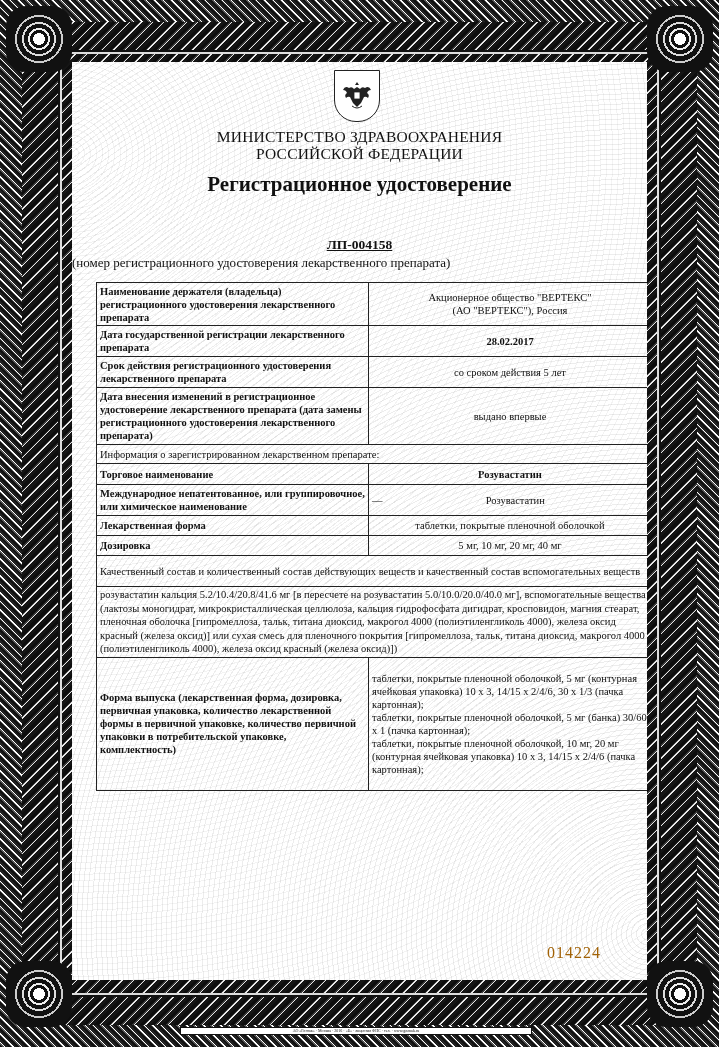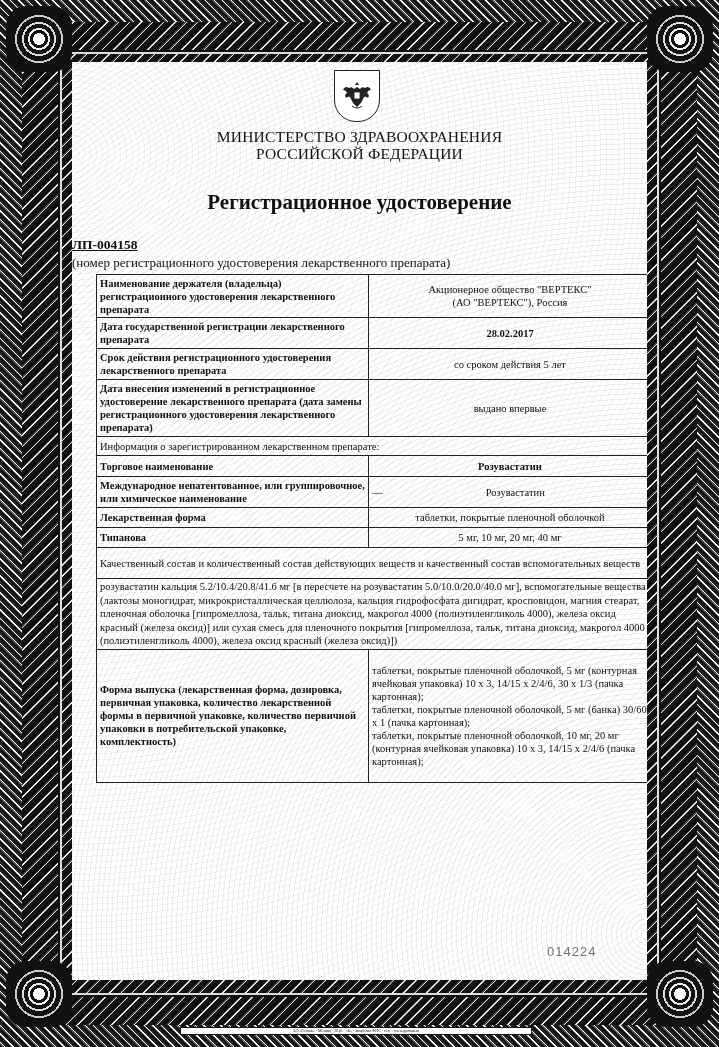--- a/index.html
+++ b/index.html
@@ -51,52 +51,52 @@
     position: absolute; left: 262px; top: 8px; width: 44px; height: 50px;
     border: 1.5px solid #222; border-radius: 0 0 22px 22px; background: #fff;
     display: flex; align-items: center; justify-content: center;
   }
   .ministry {
     position: absolute; left: 0; width: 575px; top: 66px; text-align: center;
     font-size: 15.5px; line-height: 17px; letter-spacing: 0.2px;
   }
   .cert-title {
     position: absolute; left: 0; width: 575px; top: 110px; text-align: center;
-    font-weight: bold; font-size: 21px; line-height: 24px; margin-top: 18px;
+    font-weight: bold; font-size: 21px; line-height: 24px;
   }
   .reg-number {
-    position: absolute; left: 0; width: 575px; top: 175px; text-align: left;
+    position: absolute; left: 0; width: 575px; top: 175px; text-align: center;
     font-weight: bold; font-size: 13.5px; text-decoration: underline;
   }
   .reg-caption {
     position: absolute; left: 0; width: 575px; top: 193px; text-align: left;
     font-size: 13px;
   }
 
   table.cert {
-    position: absolute; left: 24px; top: 212px; width: 556px;
+    position: absolute; left: 24px; top: 220px; width: 556px;
     border-collapse: collapse; font-size: 10.5px; line-height: 13px; padding-left: 26px;
   }
   table.cert td { border: 1px solid #222; vertical-align: middle; padding: 1px 3px; background: transparent; }
   td.lbl { width: 265px; font-weight: bold; }
   td.val { text-align: center; }
   td.val.bold { font-weight: bold; }
   td.span-center { font-weight: normal; }
   td.span-bold { font-weight: normal; }
   td.composition { text-align: left; font-size: 10.5px; line-height: 13.5px; }
   td.release-val { text-align: left; vertical-align: top; font-size: 10.5px; line-height: 13px; }
   td.release-lbl { vertical-align: top; }
   .dash { float: left; }
   .row-tall-3 td { height: 40px; }
   .row-tall-2 td { height: 28px; }
   .row-release td { height: 130px; }
 
   .serial {
-    position: absolute; left: 475px; top: 882px; font-family: Liberation Sans, sans-serif;
-    font-size: 13px; letter-spacing: 1px; color: #737373;
+    position: absolute; left: 475px; top: 882px; font-family: Liberation Serif, serif;
+    font-size: 16px; letter-spacing: 1px; color: #a16207;
   }
 </style>
 </head>
 <body>
 
 <div class="frame">
   <div class="frame-inner-band"></div>
   <div class="frame-rule"></div>
   <div class="corner tl"></div>
   <div class="corner tr"></div>
@@ -161,21 +161,21 @@
       <td class="val">
         <span class="dash">—</span>
         <span>Розувастатин</span>
       </td>
     </tr>
     <tr>
       <td class="lbl" style="height:17px">Лекарственная форма</td>
       <td class="val">таблетки, покрытые пленочной оболочкой</td>
     </tr>
     <tr>
-      <td class="lbl" style="height:17px">Типанова</td>
+      <td class="lbl" style="height:17px">Дозировка</td>
       <td class="val">5 мг, 10 мг, 20 мг, 40 мг</td>
     </tr>
     <tr>
       <td colspan="2" class="span-bold" style="height:28px">Качественный состав и количественный состав действующих веществ и качественный состав вспомогательных веществ</td>
     </tr>
     <tr>
       <td colspan="2" class="composition">розувастатин кальция 5.2/10.4/20.8/41.6 мг [в пересчете на розувастатин 5.0/10.0/20.0/40.0 мг], вспомогательные вещества (лактозы моногидрат, микрокристаллическая целлюлоза, кальция гидрофосфата дигидрат, кросповидон, магния стеарат, пленочная оболочка [гипромеллоза, тальк, титана диоксид, макрогол 4000 (полиэтиленгликоль 4000), железа оксид красный (железа оксид)] или сухая смесь для пленочного покрытия [гипромеллоза, тальк, титана диоксид, макрогол 4000 (полиэтиленгликоль 4000), железа оксид красный (железа оксид)])</td>
     </tr>
     <tr class="row-release">
       <td class="lbl release-lbl">Форма выпуска (лекарственная форма, дозировка, первичная упаковка, количество лекарственной формы в первичной упаковке, количество первичной упаковки в потребительской упаковке, комплектность)</td>

